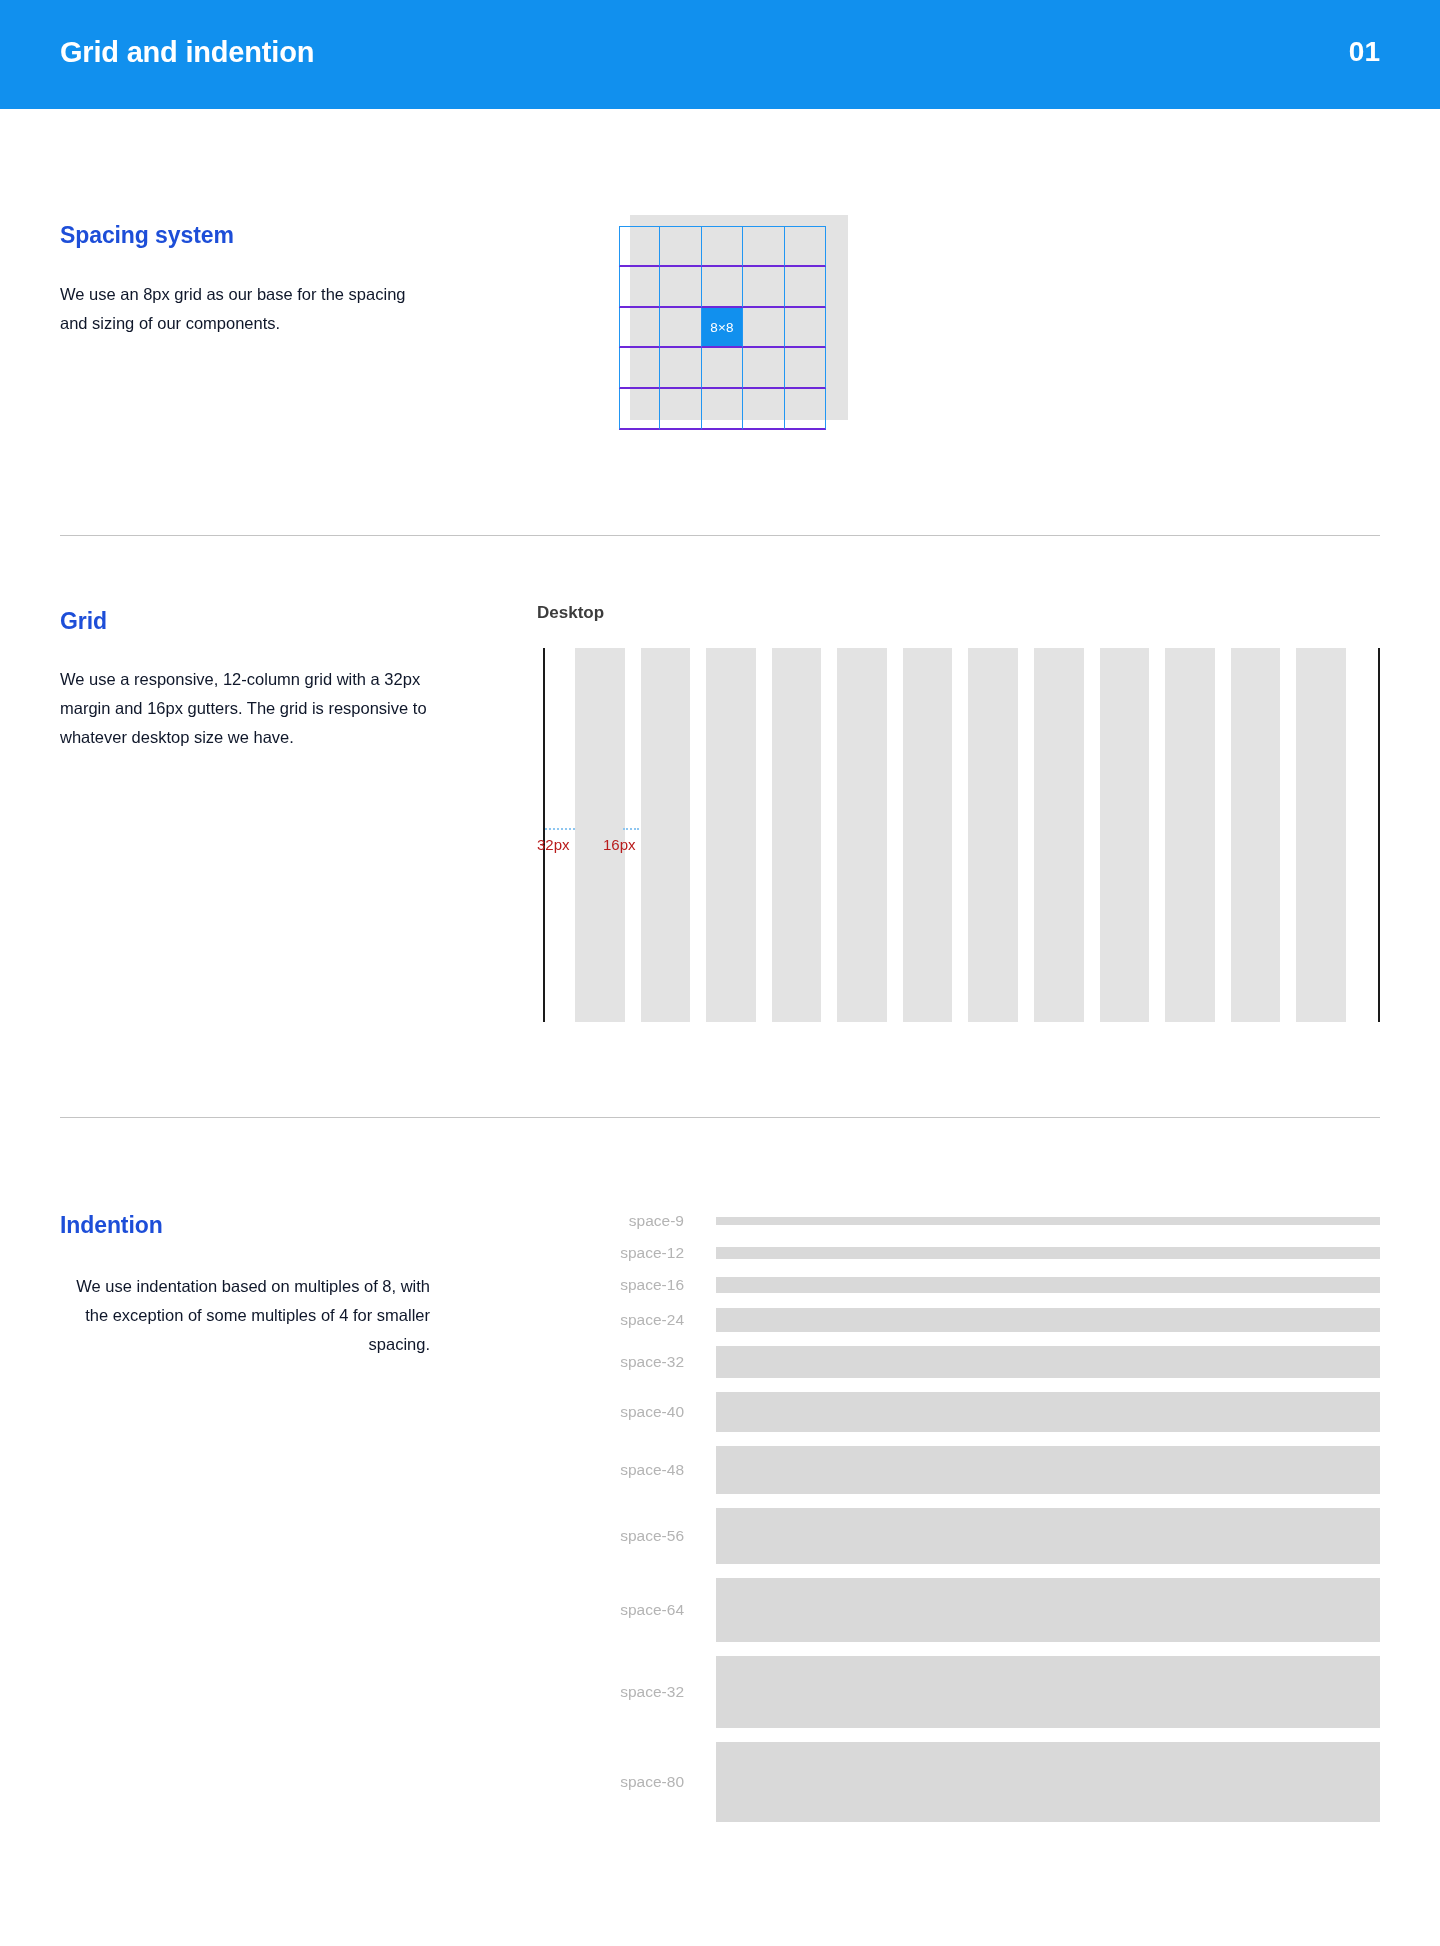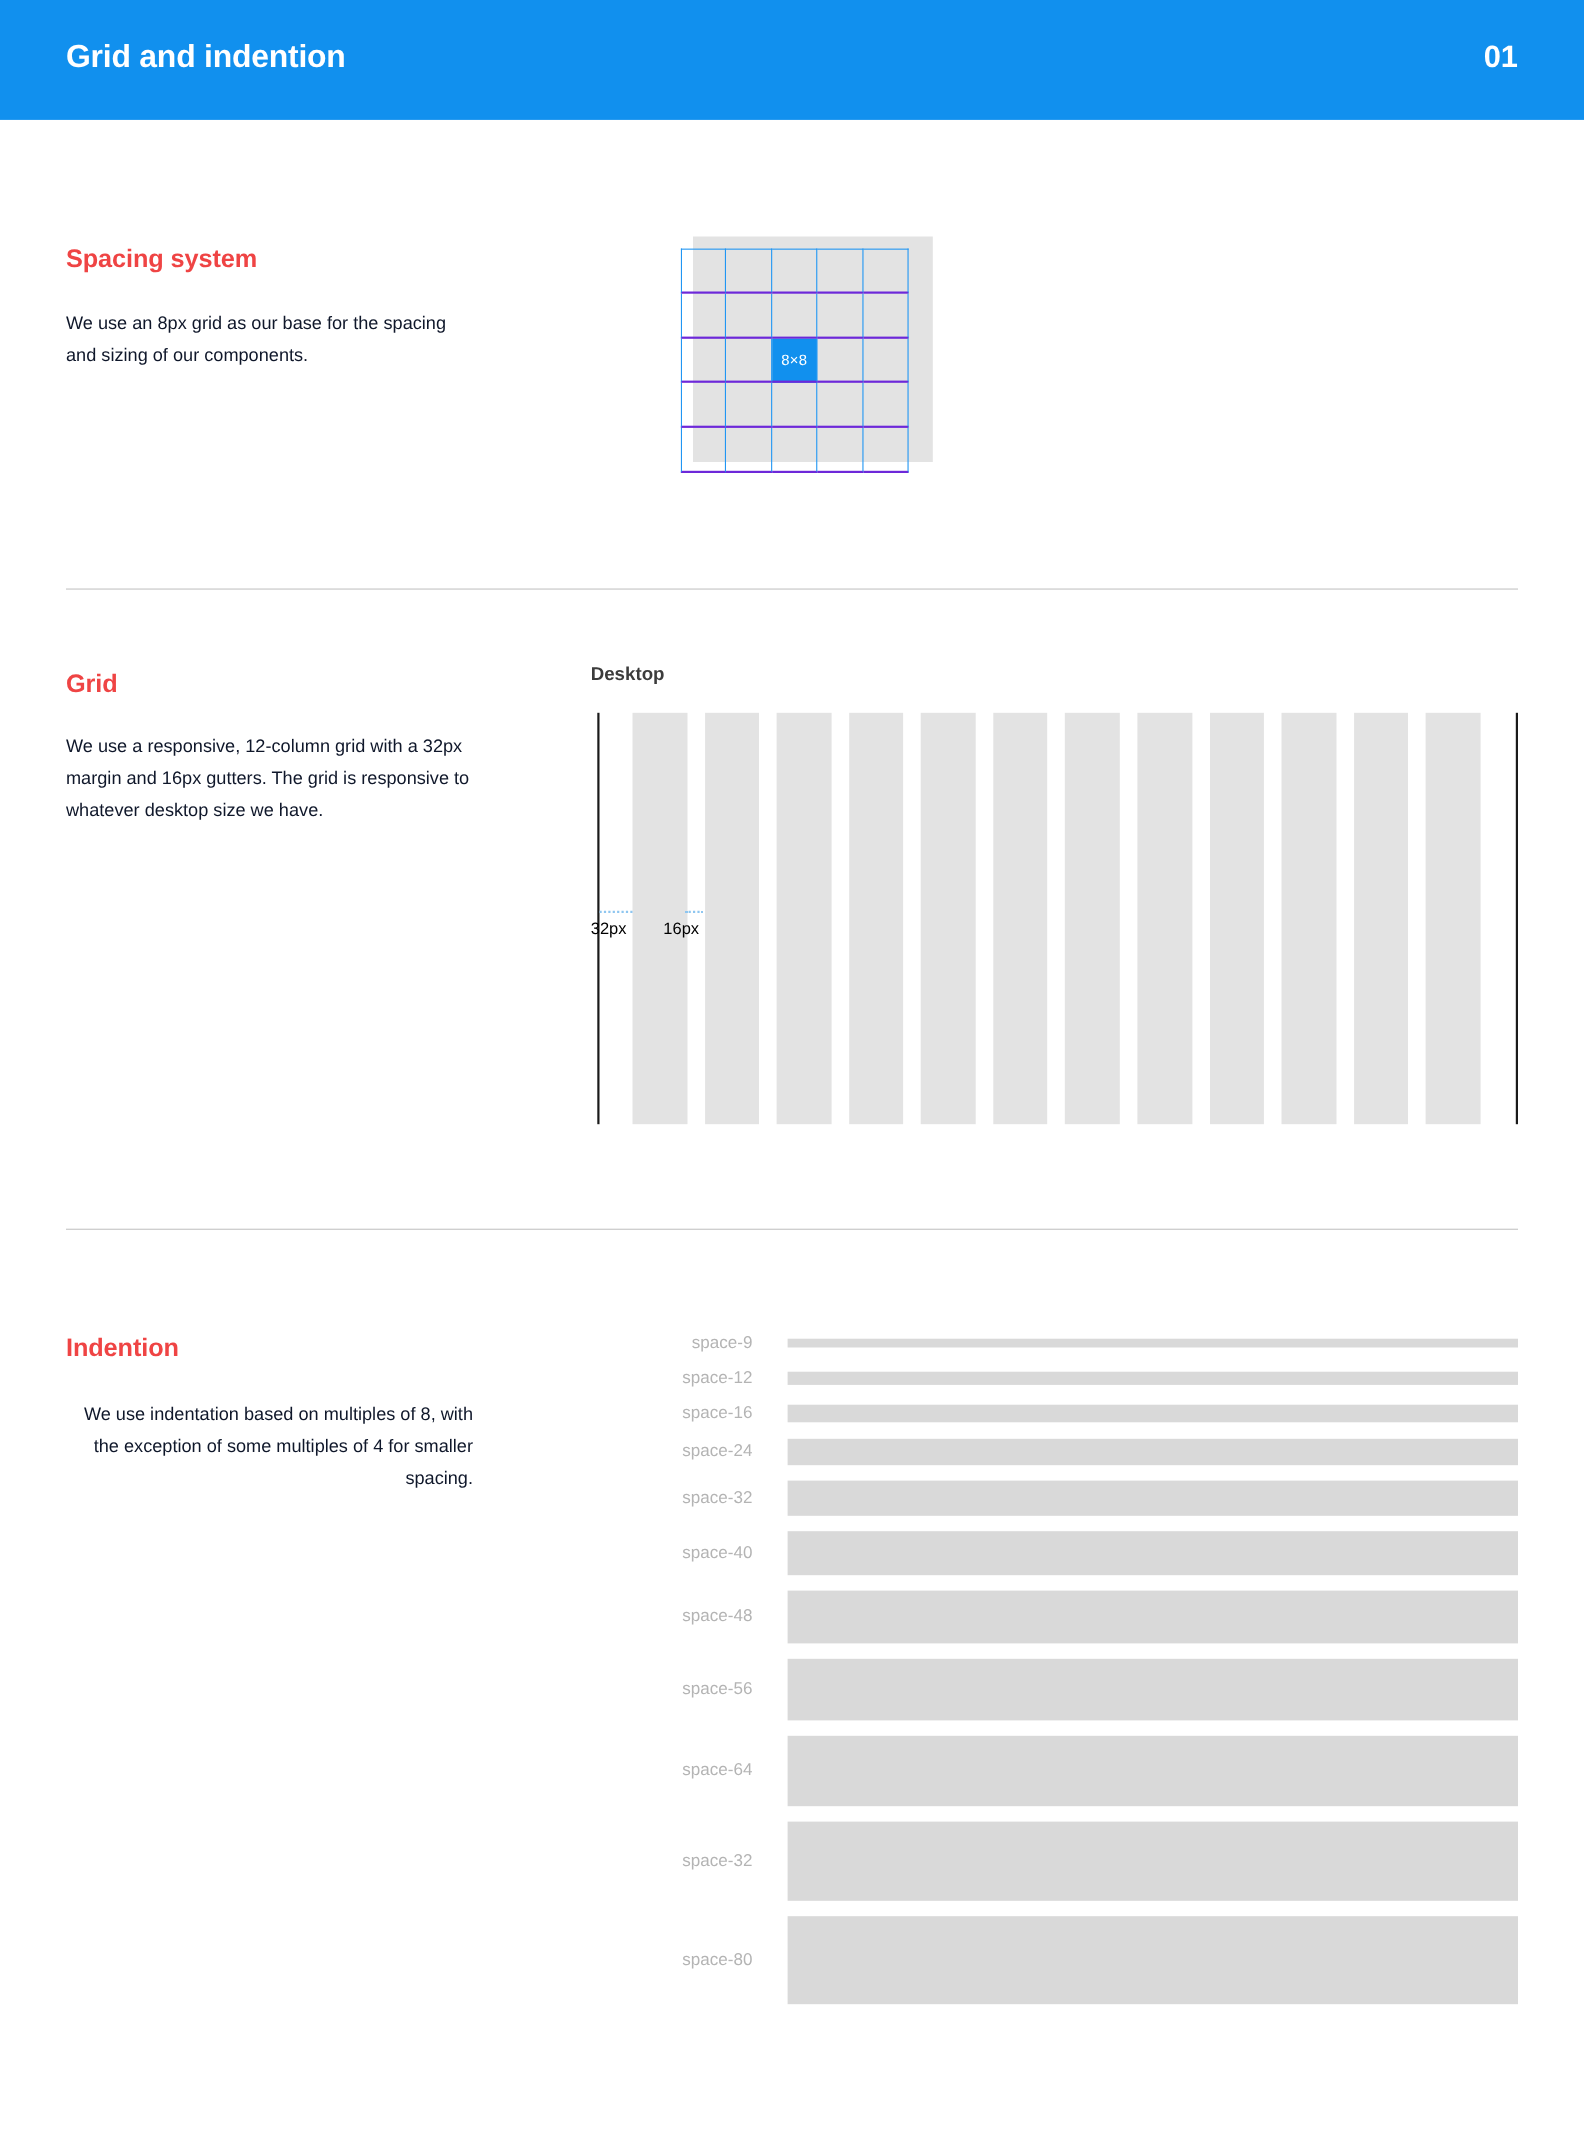--- a/index.html
+++ b/index.html
@@ -41,21 +41,21 @@
     font-size: 28px;
     font-weight: bold;
     color: #ffffff;
   }
 
   
   .section-title {
     position: absolute;
     font-size: 23px;
     font-weight: bold;
-    color: #ef4444;
+    color: #1d4ed8;
     letter-spacing: -0.1px;
   }
   .section-body {
     position: absolute;
     width: 370px;
     font-size: 16.5px;
     line-height: 29px;
     color: #0f172a;
   }
 
@@ -158,21 +158,21 @@
     height: 1px;
     border-top: 2px dotted #8ec6f0;
     top: 180px;
   }
   .grid-measure.m32 { left: 2px; width: 30px; }
   .grid-measure.m16 { left: 80px; width: 16px; }
   .grid-measure-label {
     position: absolute;
     top: 188px;
     font-size: 15px;
-    color: #000000;
+    color: #b91c1c;
     white-space: nowrap;
   }
   .grid-measure-label.l32 { left: -6px; }
   .grid-measure-label.l16 { left: 60px; }
 
   
   .indent-diagram {
     position: absolute;
     left: 600px;
     top: 1212px;

